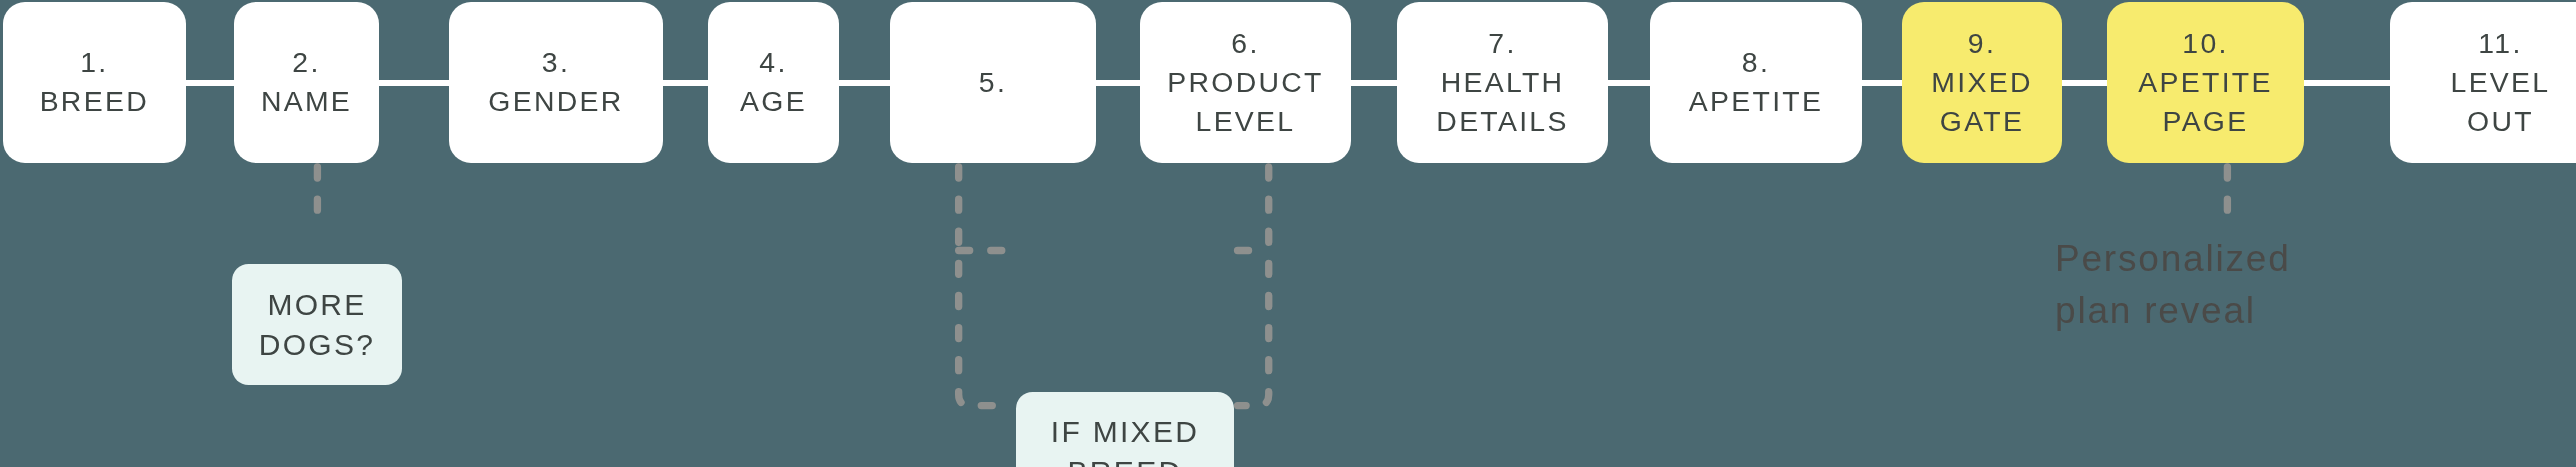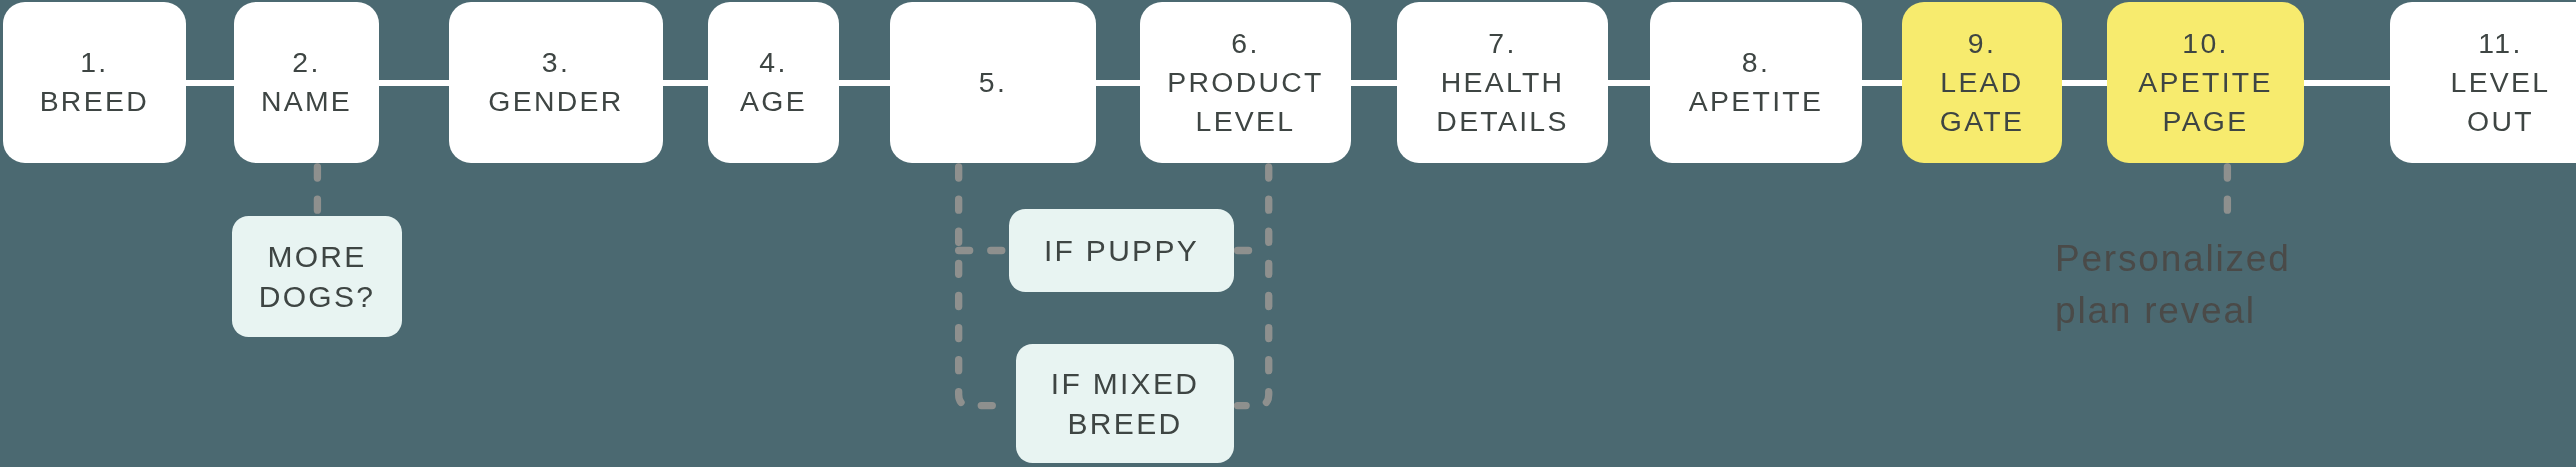--- a/index.html
+++ b/index.html
@@ -66,20 +66,21 @@
     z-index: 3;
     display: flex;
     align-items: center;
     justify-content: center;
     text-align: center;
     color: #3e4543;
     font-size: 30px;
     line-height: 40px;
     letter-spacing: 2.3px;
     white-space: pre-line;
+    margin-top: 48px;
   }
 
   .note {
     position: absolute;
     left: 2055px;
     top: 233px;
     width: 349px;
     z-index: 3;
     text-align: left;
     color: #4a4a48;
@@ -141,40 +142,39 @@
 DETAILS</div>
   </div>
 
   <div class="step" style="left:1650px;width:212px">
     <div class="num">8.</div>
     <div class="lbl">APETITE</div>
   </div>
 
   <div class="step highlight" style="left:1902px;width:160px">
     <div class="num">9.</div>
-    <div class="lbl">LEAD
+    <div class="lbl">MIXED
 GATE</div>
   </div>
 
   <div class="step highlight" style="left:2107px;width:197px">
     <div class="num">10.</div>
     <div class="lbl">APETITE
 PAGE</div>
   </div>
 
   <div class="step" style="left:2390px;width:221px">
     <div class="num">11.</div>
     <div class="lbl">LEVEL
 OUT</div>
   </div>
 
   <div class="branch-box" style="left:232px;top:216px;width:170px;height:121px">MORE
 DOGS?</div>
 
-  <div class="branch-box" style="left:1009px;top:209px;width:225px;height:83px">IF PUPPY</div>
 
   <div class="branch-box" style="left:1016px;top:344px;width:218px;height:119px">IF MIXED
 BREED</div>
 
   <div class="note">Personalized
 plan reveal</div>
 
 </div>
 
 

